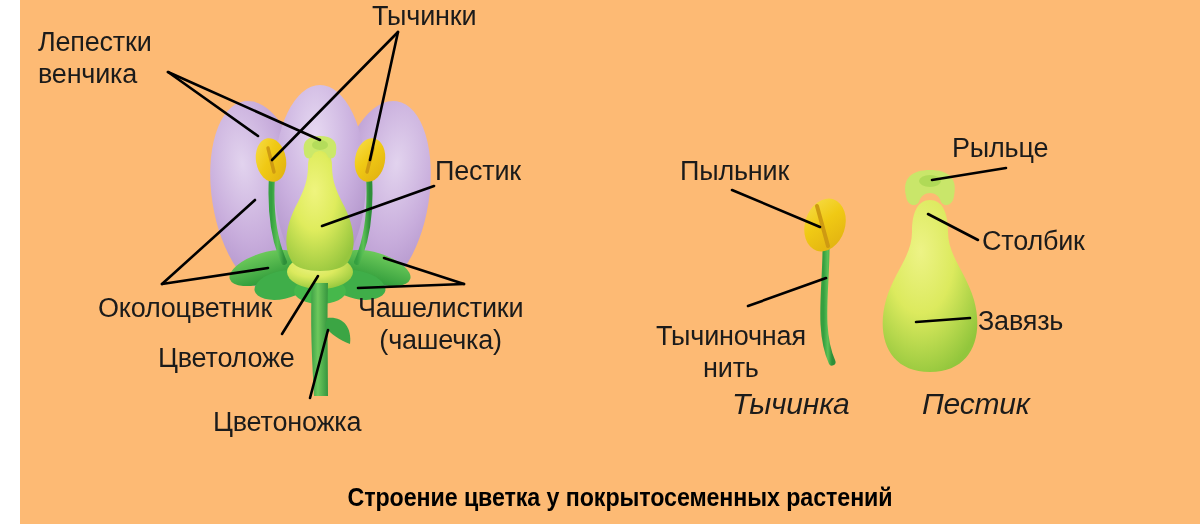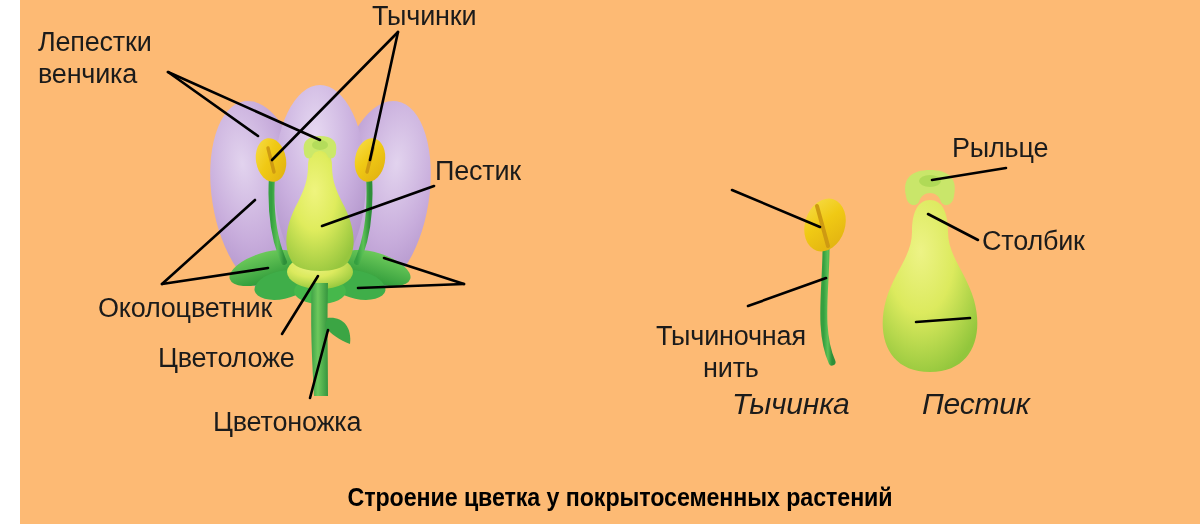--- a/index.html
+++ b/index.html
@@ -200,25 +200,29 @@
 
       <path class="leader" d="M950 318 L896 322"></path>
     </g>
   </svg>
 
   <div class="lbl" style="left:18px;top:26px;">Лепестки
 венчика</div>
   <div class="lbl" style="left:352px;top:0px;">Тычинки</div>
   <div class="lbl" style="left:415px;top:155px;">Пестик</div>
   <div class="lbl" style="left:78px;top:292px;">Околоцветник</div>
+  <div class="lbl c" style="left:338px;top:292px;">Чашелистики
+(чашечка)</div>
   <div class="lbl" style="left:138px;top:342px;">Цветоложе</div>
   <div class="lbl" style="left:193px;top:406px;">Цветоножка</div>
 
+  <div class="lbl" style="left:660px;top:155px;">Пыльник</div>
   <div class="lbl c" style="left:636px;top:320px;">Тычиночная
 нить</div>
   <div class="lbl ital" style="left:712px;top:388px;">Тычинка</div>
 
   <div class="lbl" style="left:932px;top:132px;">Рыльце</div>
   <div class="lbl" style="left:962px;top:225px;">Столбик</div>
+  <div class="lbl" style="left:958px;top:305px;">Завязь</div>
   <div class="lbl ital" style="left:902px;top:388px;">Пестик</div>
 
   <div class="title">Строение цветка у покрытосеменных растений</div>
 </div>
 
 </body></html>

